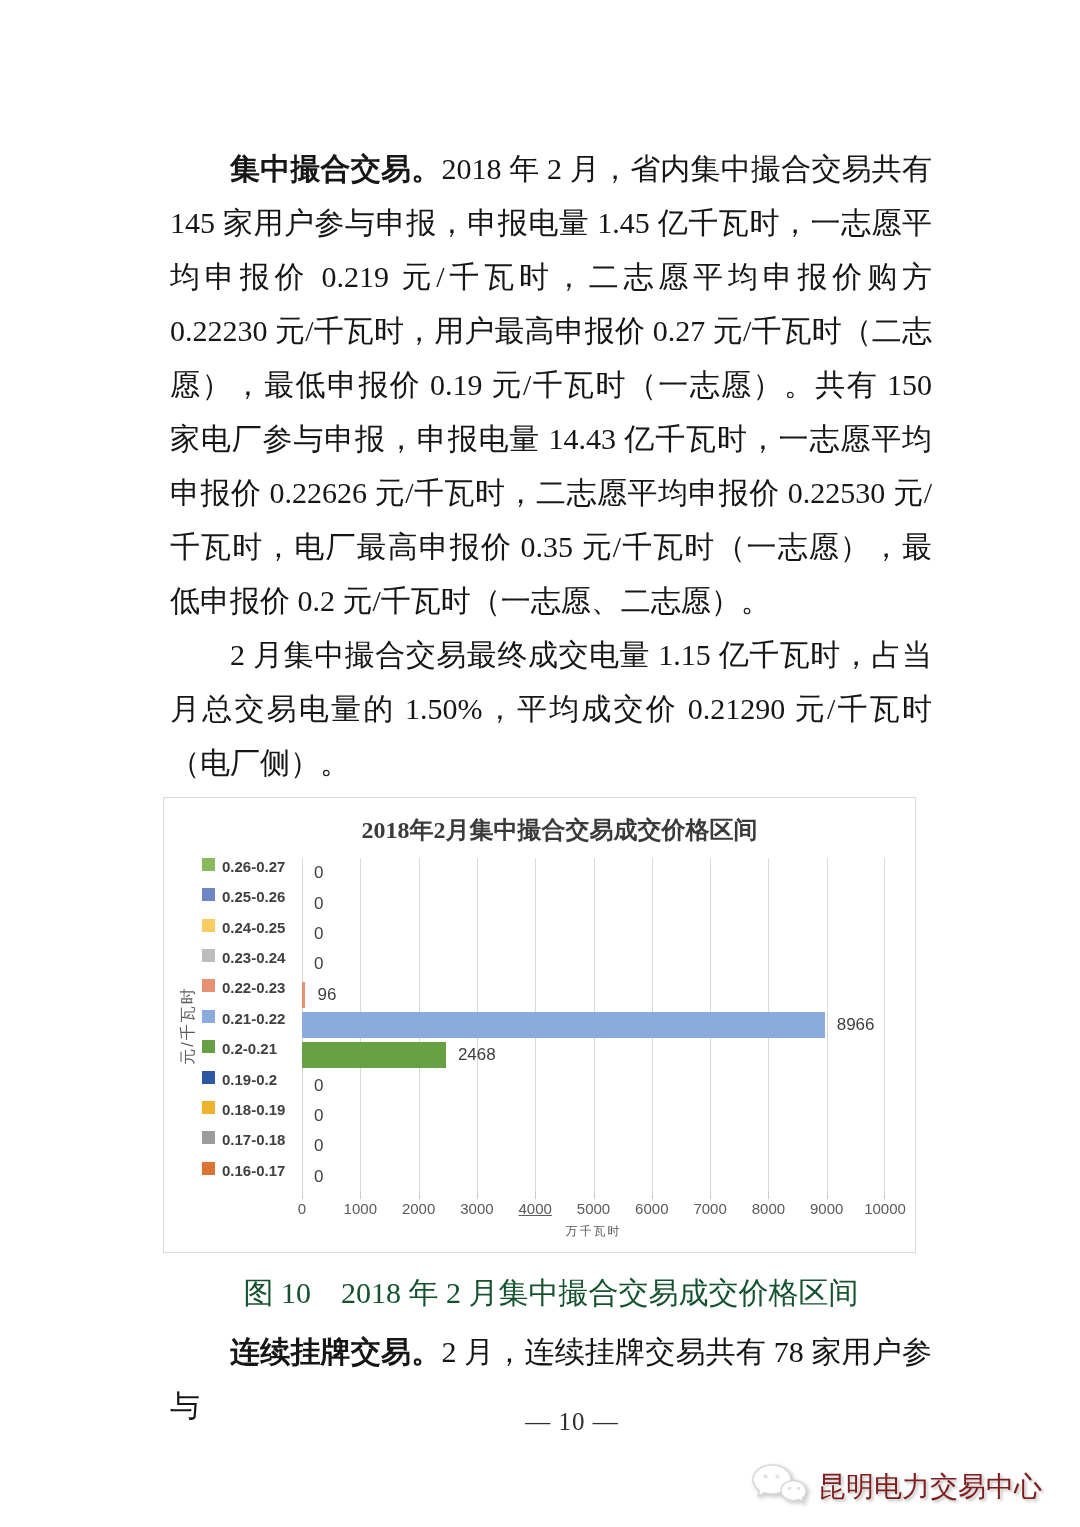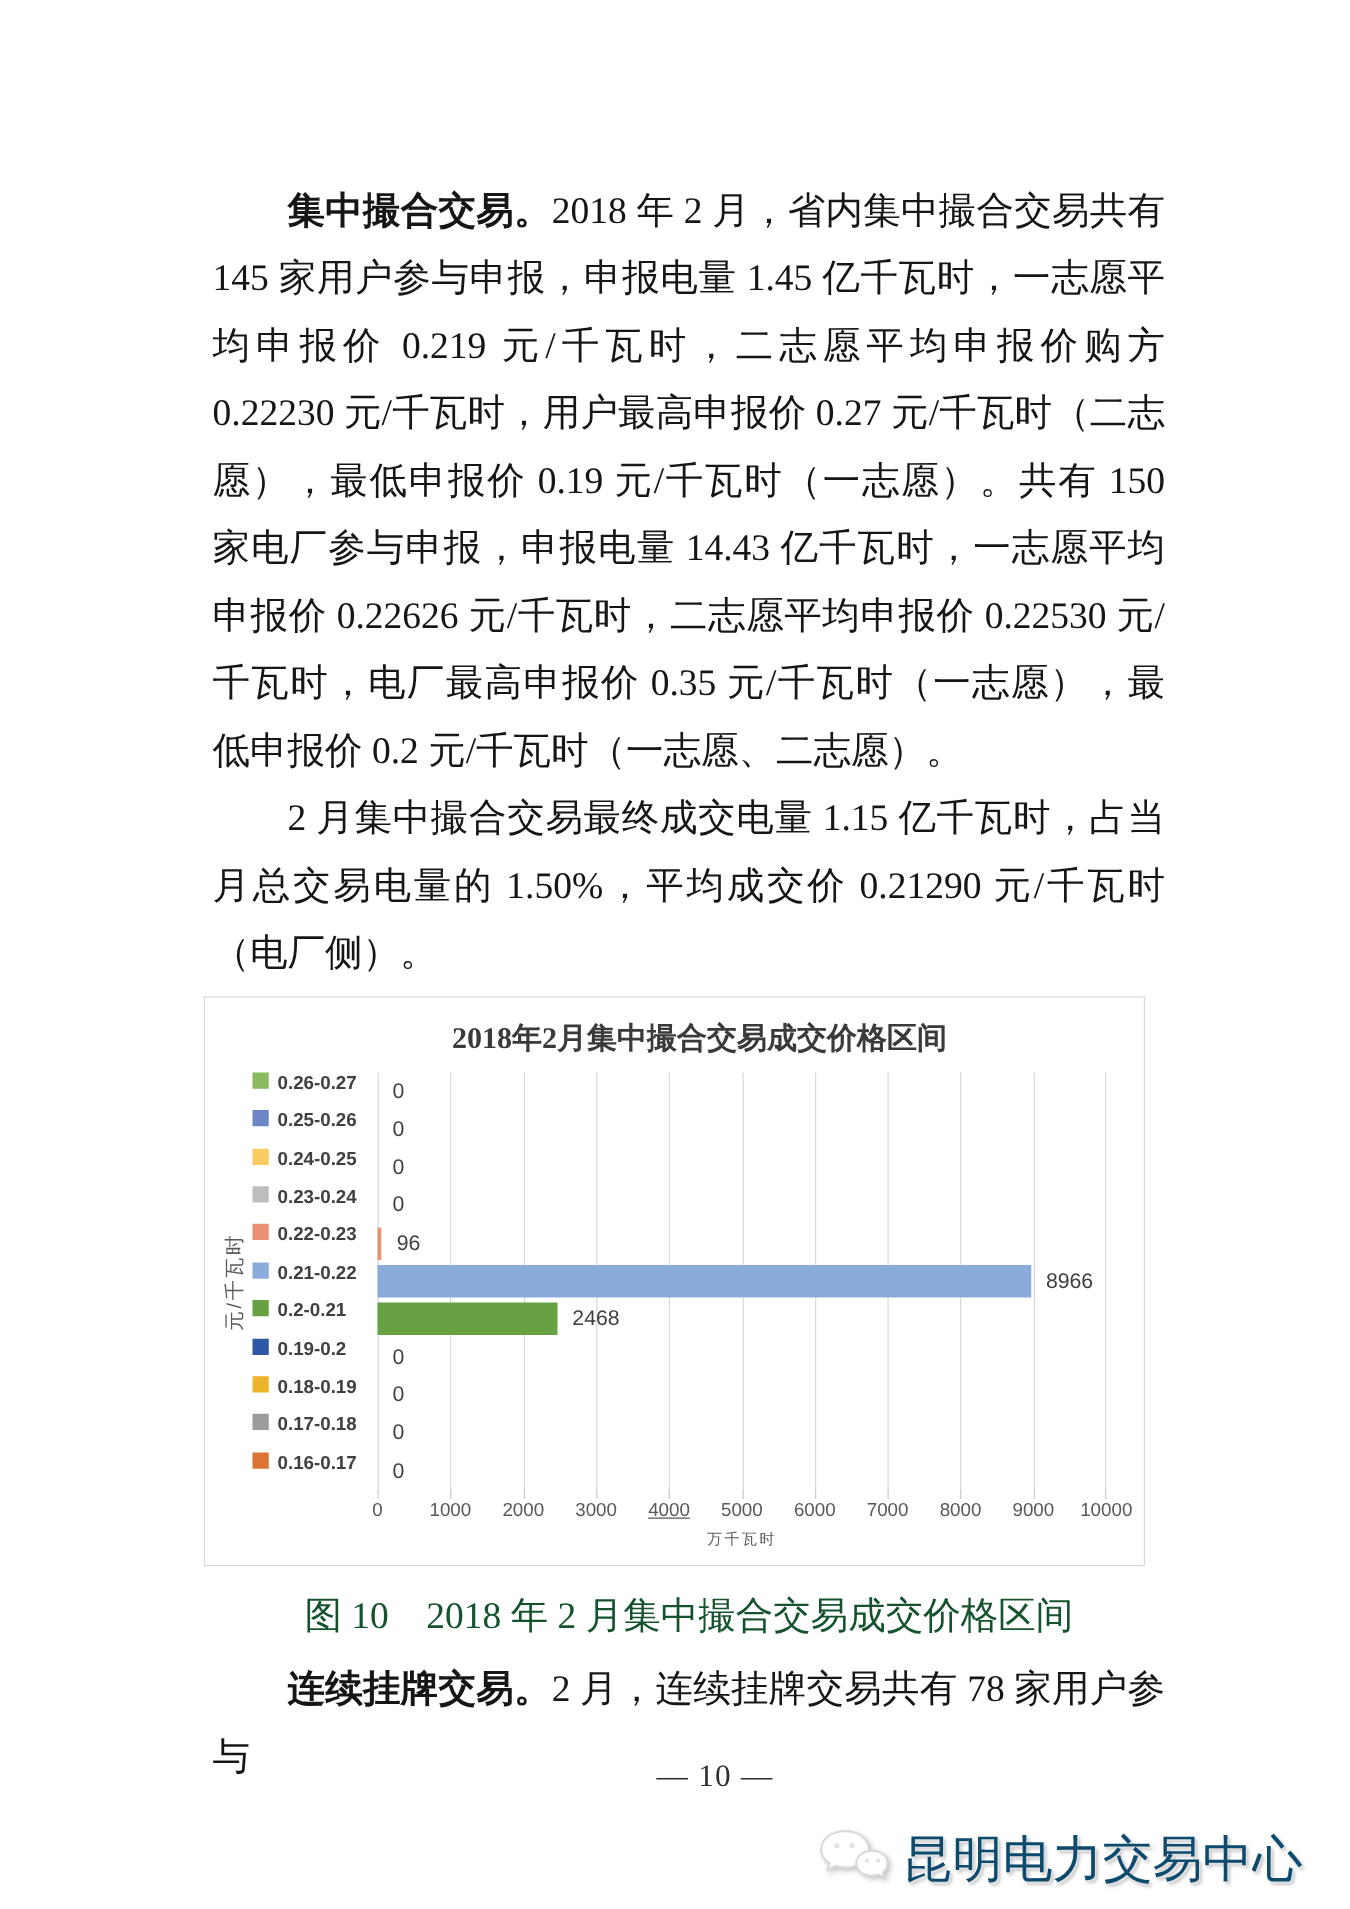--- a/index.html
+++ b/index.html
@@ -74,21 +74,21 @@
     position:absolute; left:0; top:1408px; width:100%;
     text-align:center; font-size:25px; color:#2e2e2e; letter-spacing:1px;margin-left:32px;
   }
   
   .watermark {
     position:absolute; top:1462px; right:38px; height:50px;
     display:flex; align-items:center; gap:10px;
   }
   .wm-text {
     font-family:"Liberation Sans","DejaVu Sans",sans-serif;
-    font-size:40px; color:#0c4a6e;
+    font-size:28px; color:#7f1d1d;
     text-shadow:1px 1px 0 #e0e0e0, 2px 2px 3px #b9b9b9;
     white-space:nowrap;
   }
   .wm-icon svg { filter:drop-shadow(2px 2px 2px #c4c4c4); }
 </style>
 </head>
 <body>
 
 <div class="page">
 

